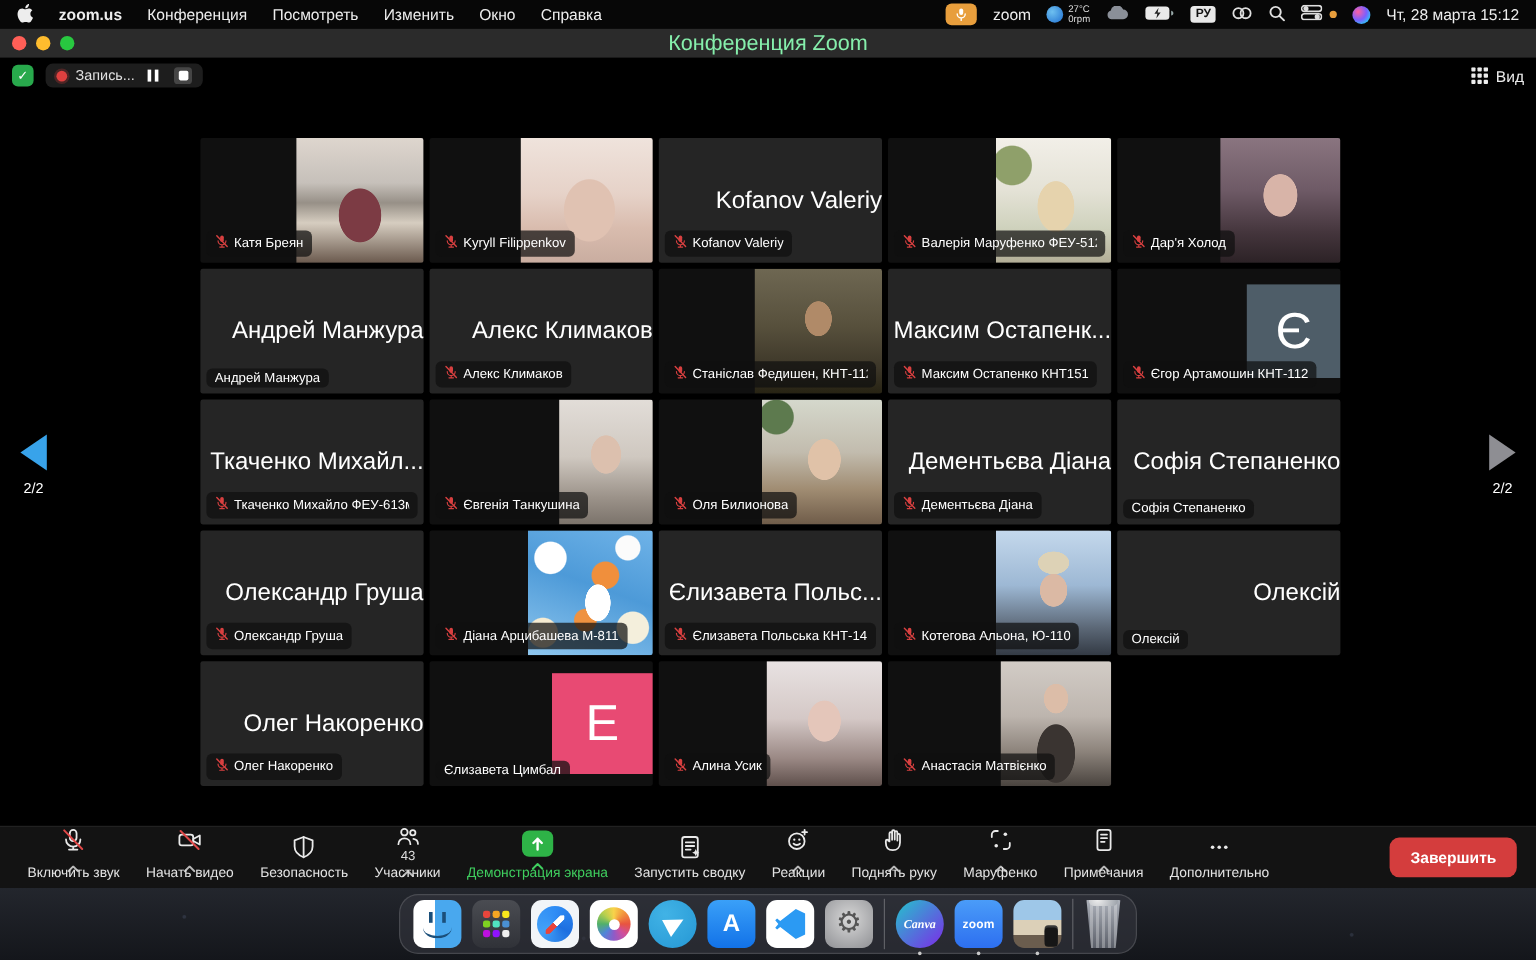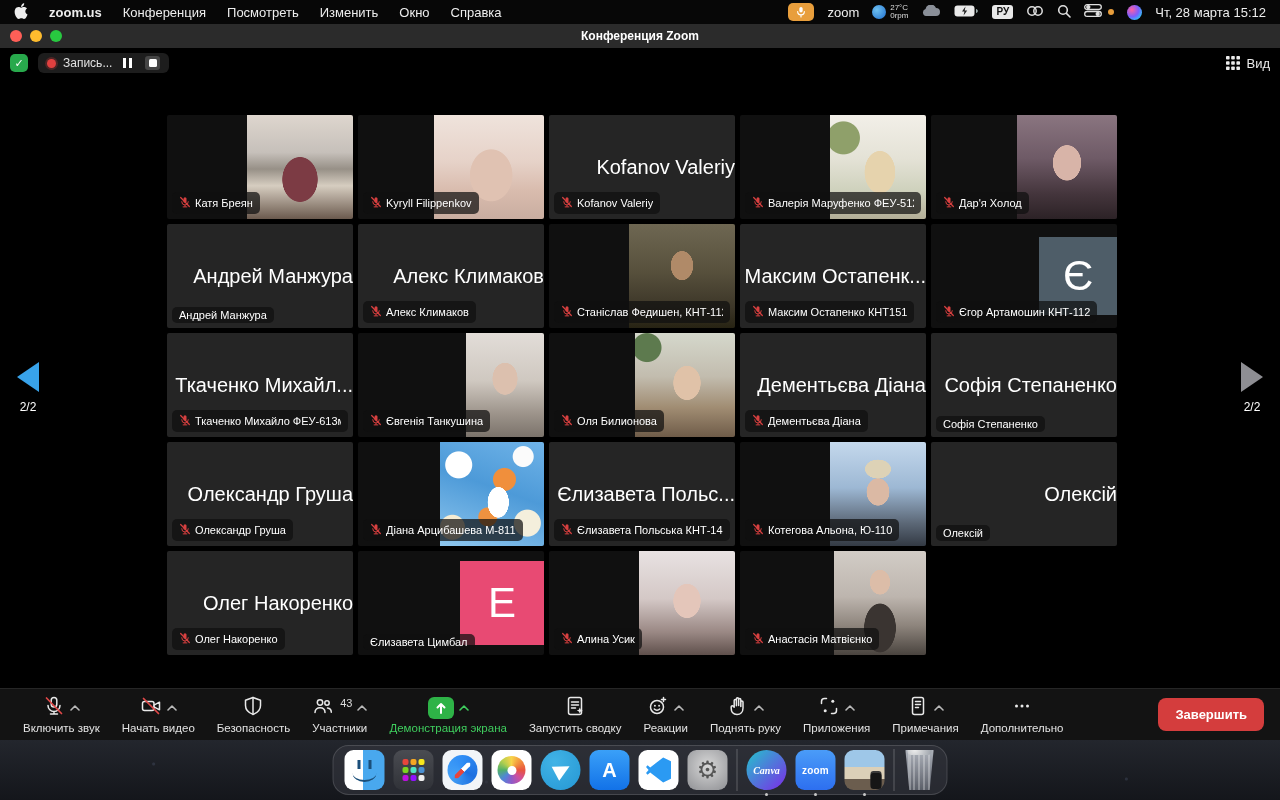--- a/index.html
+++ b/index.html
@@ -26,21 +26,21 @@
     background:radial-gradient(circle at 32% 32%, #ff5fa2, #7a5fff 48%, #2bc8f5 80%); }
   .cc-dot { width:6px; height:6px; border-radius:50%; background:var(--mb-orange); margin-left:-7px; }
   .clock { font-size:13px; }
 
   
   .titlebar { height:24px; background:#2b2b2b; position:relative; flex:0 0 auto;
     display:flex; align-items:center; justify-content:center; }
   .lights { position:absolute; left:10px; top:0; height:100%; display:flex; align-items:center; gap:8px; }
   .light { width:12px; height:12px; border-radius:50%; }
   .l-close{ background:#ff5f57; } .l-min{ background:#febc2e; } .l-zoom{ background:#28c840; }
-  .win-title { color:#ffffff; font-size:12px; font-weight:700; }
+  .win-title { color:#86efac; font-size:18px; font-weight:400; }
 
   
   .subbar { height:30px; background:#000; display:flex; align-items:center;
     padding:0 10px; gap:10px; flex:0 0 auto; }
   .enc-shield { width:18px; height:18px; border-radius:5px; background:#28a94c;
     color:#fff; font-size:11px; display:flex; align-items:center; justify-content:center; }
   .rec-pill { display:flex; align-items:center; gap:7px; background:#1d1d1d;
     border-radius:6px; padding:3px 9px; }
   .rec-dot { width:9px; height:9px; border-radius:50%; background:var(--rec-red);
     box-shadow:0 0 0 2px rgba(224,64,63,.25); }
@@ -130,21 +130,21 @@
   .tri-left { border-top:15px solid transparent; border-bottom:15px solid transparent;
     border-right:22px solid var(--nav-blue); }
   .tri-right { border-top:15px solid transparent; border-bottom:15px solid transparent;
     border-left:22px solid #8e8e93; }
 
   
   .toolbar { height:52px; background:#131313; border-top:1px solid #262626;
     display:flex; align-items:center; padding:0 12px; flex:0 0 auto; }
   .tbtn { display:flex; flex-direction:column; align-items:center; justify-content:center;
     padding:0 11px; cursor:default; }
-  .iconrow { height:26px; display:flex; align-items:center; justify-content:center; gap:5px; }
+  .iconrow { height:26px; display:flex; align-items:center; justify-content:center; gap:5px;flex-direction:column; }
   .tlabel { font-size:11.5px; color:#e3e3e3; white-space:nowrap; margin-top:1px; }
   .tbtn.accent .tlabel { color:var(--zoom-green-tx); }
   .badge43 { font-size:11px; color:#ddd; margin:-10px 0 0 1px; }
   .chev svg { display:block; }
   .share-box { width:26px; height:22px; border-radius:6px; background:var(--zoom-green);
     display:flex; align-items:center; justify-content:center; }
   .end-btn { margin-left:auto; background:var(--end-red); color:#fff; font-size:13px; font-weight:700;
     border:none; border-radius:8px; padding:9px 17px; margin-right:4px; }
 
   
@@ -770,21 +770,21 @@
               </g>
               <circle class="fillw" cx="14.8" cy="6.2" r="1.5"></circle>
               <circle class="fillw" cx="7.2" cy="15.8" r="1.5"></circle>
             </svg></span>
           <span class="chev">
             <svg width="10" height="6" viewBox="0 0 10 6">
               <polyline points="1,5 5,1 9,5" fill="none" stroke="#b9b9b9" stroke-width="1.6" stroke-linecap="round" stroke-linejoin="round"></polyline>
             </svg>
           </span>
         </div>
-        <span class="tlabel">Приложения</span>
+        <span class="tlabel">Маруфенко</span>
       </div>
       <div class="tbtn">
         <div class="iconrow">
           <span><svg width="22" height="22" viewBox="0 0 22 22">
               <g class="wh">
                 <rect x="5.5" y="2.5" width="11" height="17" rx="2"></rect>
                 <path d="M8.5 6.5h5M8.5 9.5h5M8.5 12.5h3"></path>
               </g>
             </svg></span>
           <span class="chev">

